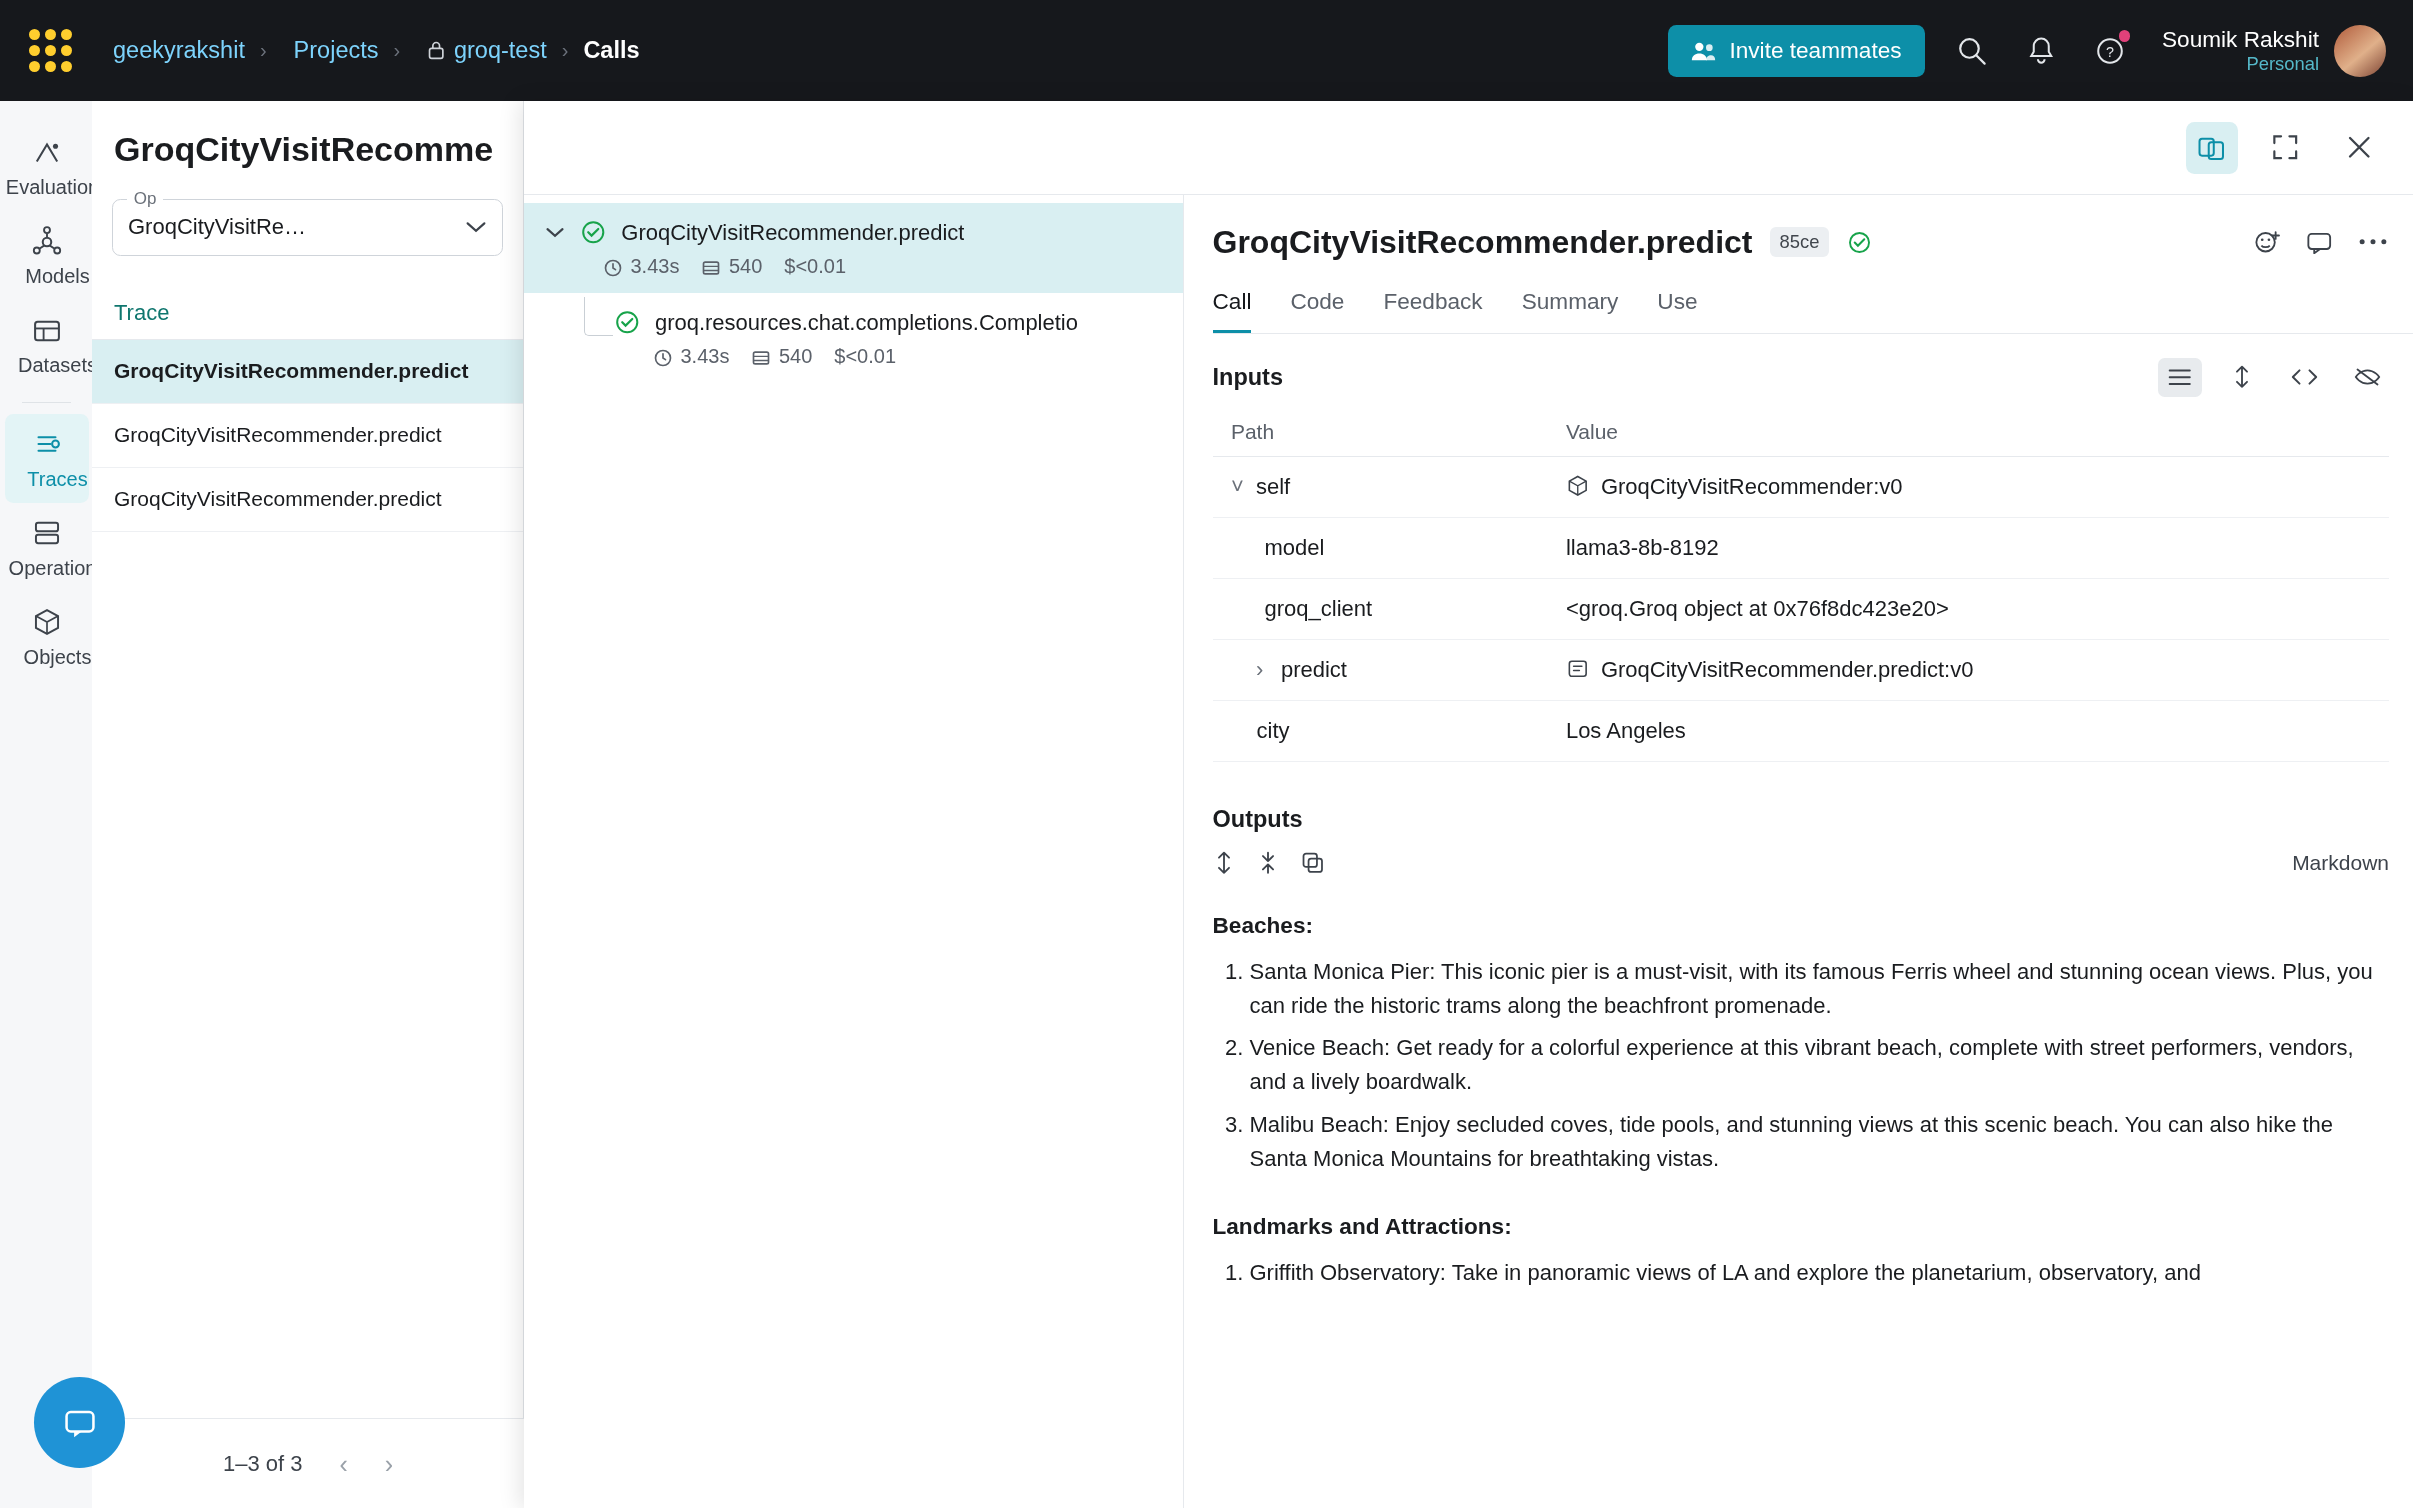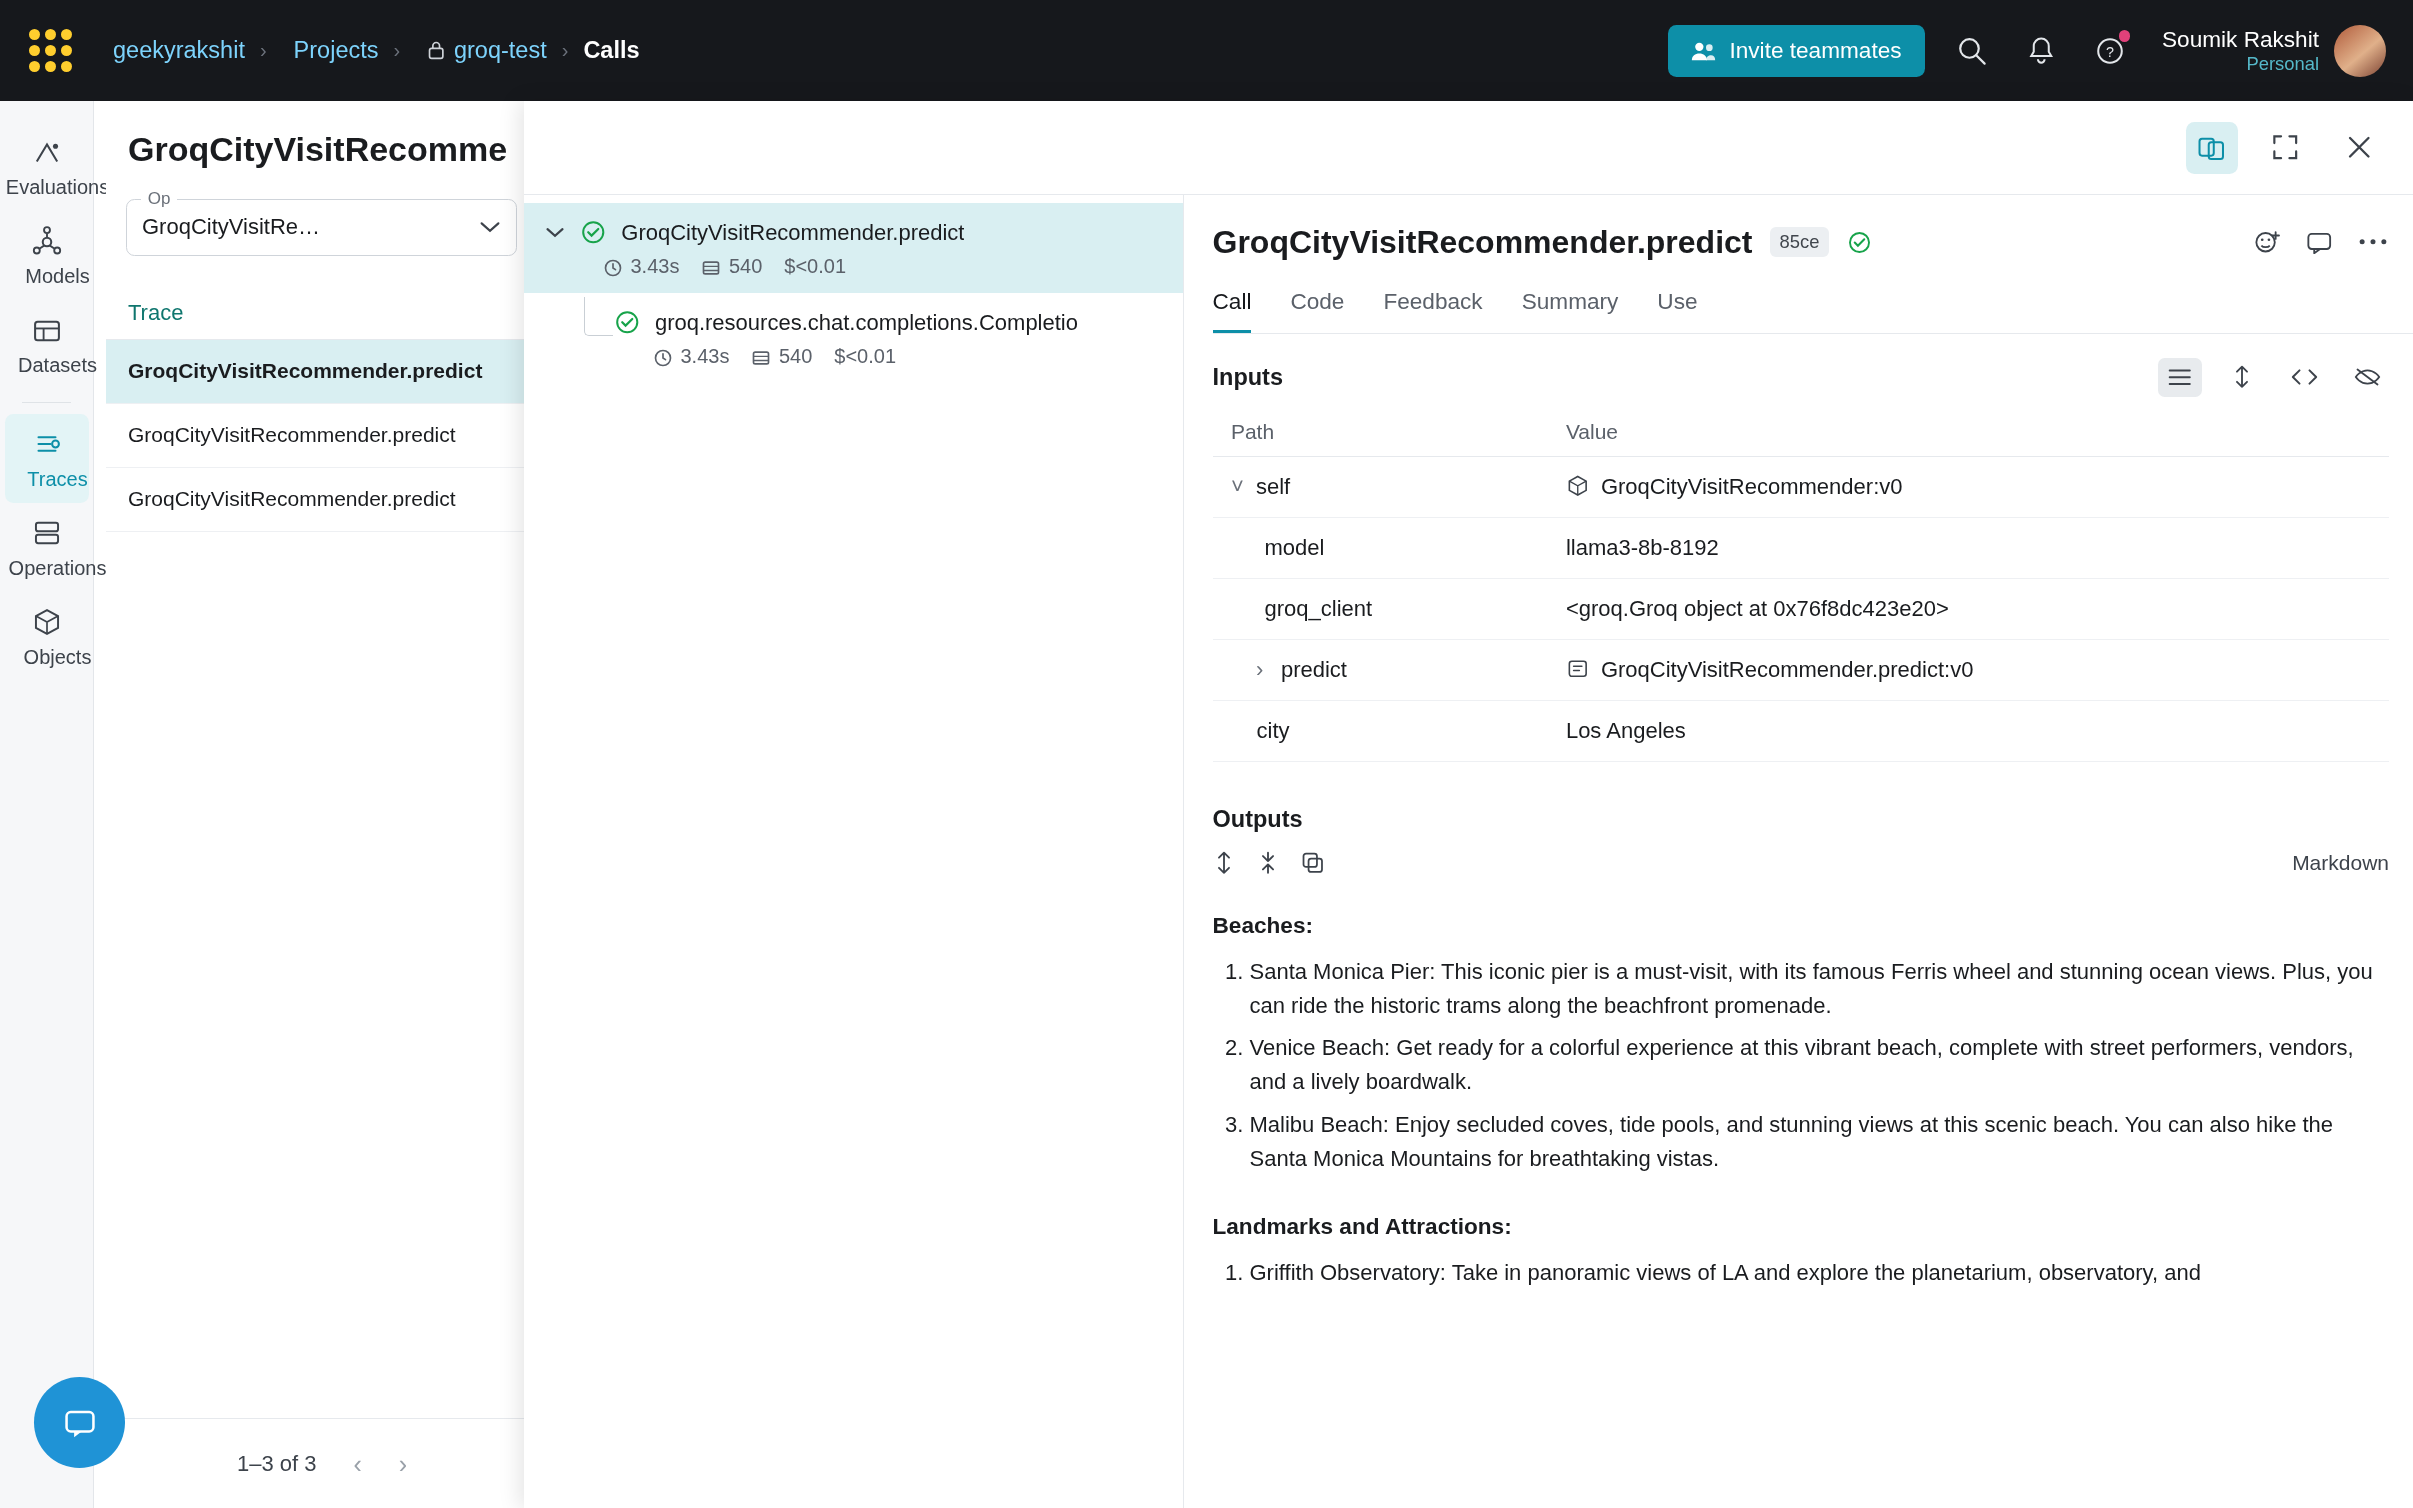--- a/index.html
+++ b/index.html
@@ -45,21 +45,21 @@
     background: #f6f7f9; border-right: 0.8px solid #e3e6ea;
     display: flex; flex-direction: column; align-items: center; padding-top: 22px;
   }
   .rail-item { width: 84px; height: 89px; display: flex; flex-direction: column; align-items: center; justify-content: center; gap: 6.7px; cursor: pointer; border-radius: 8.4px; }
   .rail-item.active { background: #e3f4f6; }
   .rail-label { font-size: 20px; color: #3d434b; margin-left: 22px; }
   .rail-item.active .rail-label { color: #0d8fa8; }
   .rail-divider { width: 49px; height: 0.8px; background: #dfe3e7; margin: 11.7px 0; }
 
   
-  .leftpanel { position: absolute; top: 101px; left: 106px; width: 432px; height: 1408px; background: #fff; border-right: 0.8px solid #e3e6ea; }
+  .leftpanel { position: absolute; top: 101px; left: 92px; width: 432px; height: 1408px; background: #fff; border-right: 0.8px solid #e3e6ea; }
   .page-title { font-size: 34px; font-weight: bold; padding: 28.5px 0 0 22px; white-space: nowrap; overflow: hidden; }
   .op-field { position: relative; margin: 30px 20px 0 20px; }
   .op-legend { position: absolute; top: -10px; left: 15px; background: #fff; padding: 0 6.7px; font-size: 17px; color: #6b717a; }
   .op-select {
     height: 57px; border: 0.8px solid #cfd4da; border-radius: 8.4px;
     display: flex; align-items: center; padding: 0 15px; font-size: 22px; cursor: pointer;
   }
   .op-select .caret { margin-left: auto; }
   .filter-btn { position: absolute; right: -77px; top: 10px; width: 47px; height: 47px; display: flex; align-items: center; justify-content: center; cursor: pointer; }
   .trace-head { margin-top: 44px; padding: 0 22px 13.4px 22px; font-size: 22px; color: #0f766e; border-bottom: 0.8px solid #e6e9ed; }

